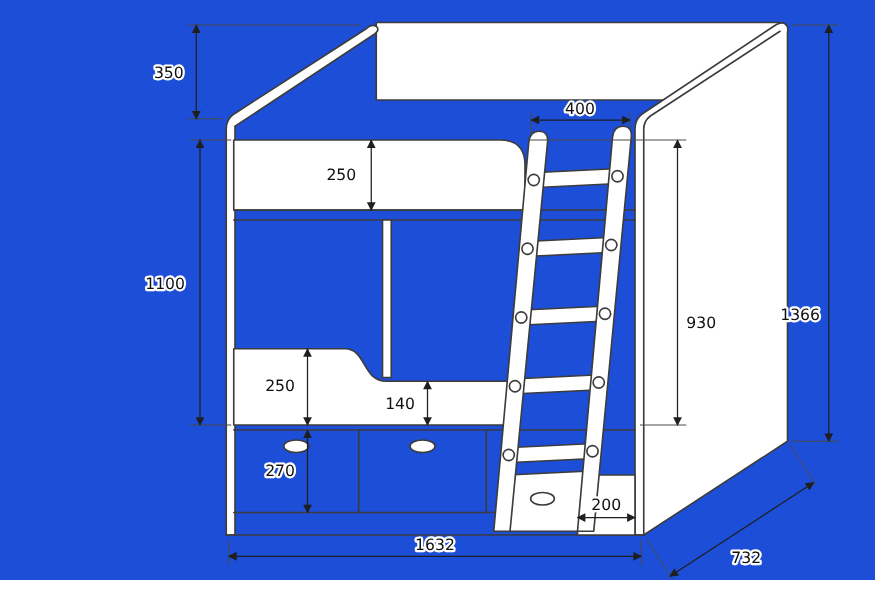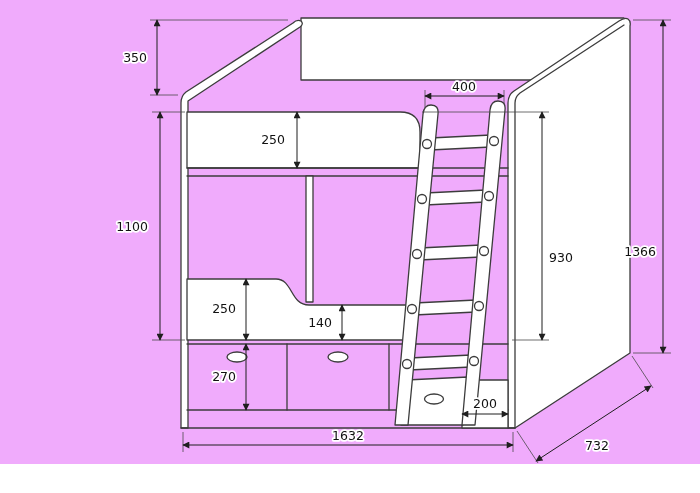--- a/index.html
+++ b/index.html
@@ -1,16 +1,16 @@
 <!DOCTYPE html>
 <html><head>
 <meta charset="utf-8">
 <style>
   html,body{margin:0;padding:0;background:#fff;}
-  .stage{position:relative;width:700px;height:464px;background:#f0abfc;overflow:hidden;
+  .stage{position:relative;width:700px;height:464px;background:#1d4ed8;overflow:hidden;
          font-family:"DejaVu Sans", sans-serif;}
   svg{display:block;}
   .bedline{fill:none;stroke:#3c3c3c;stroke-width:1.3;stroke-linejoin:round;stroke-linecap:round;}
   .fillw{fill:#ffffff;}
   .extline{fill:none;stroke:#4a4a4a;stroke-width:0.8;}
   .dimline{fill:none;stroke:#1f1f1f;stroke-width:1;}
   text.dim{font-family:"DejaVu Sans",sans-serif;font-size:12.5px;fill:#111;
            paint-order:stroke;stroke:#ffffff;stroke-width:3.5px;stroke-linejoin:round;}
 </style>
 </head>

